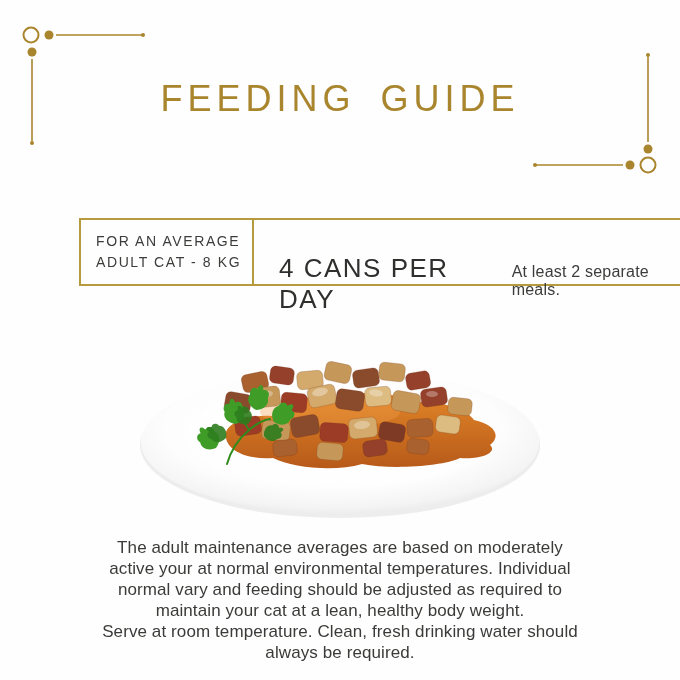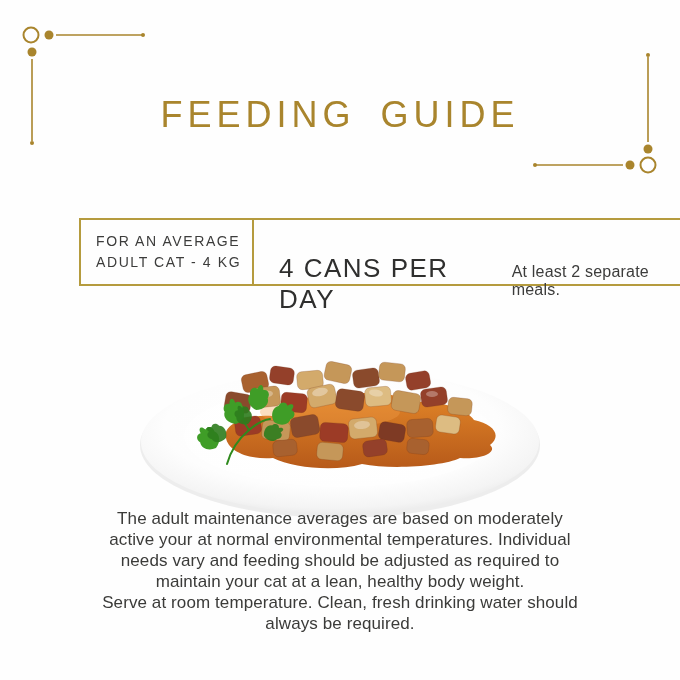--- a/index.html
+++ b/index.html
@@ -19,21 +19,20 @@
   .title {
     position: absolute;
     left: 0; right: 0;
     top: 78px;
     text-align: center;
     font-size: 36px;
     font-weight: 500;
     letter-spacing: 5px;
     word-spacing: 10px;
     color: #a9852d;
-    margin-top: 16px;
   }
   .guide-table {
     position: absolute;
     left: 32px;
     top: 218px;
     width: 613px;
     height: 68px;
     border: 2px solid #b59b3e;
     display: flex;
     align-items: stretch;
@@ -67,21 +66,21 @@
   .ration-note {
     font-size: 16px;
     letter-spacing: 0.2px;
     margin-left: 13px;
     color: #3c3c3b;
   }
   .plate-figure { position: absolute; left: 130px; top: 350px; width: 420px; height: 178px; }
   .notes {
     position: absolute;
     left: 0; right: 0;
-    top: 508px;
+    top: 537px;
     text-align: center;
     font-size: 17px;
     line-height: 21px;
     letter-spacing: 0.1px;
     color: #3b3b39;
   }
 </style>
 </head>
 <body>
 
@@ -118,21 +117,21 @@
       <line x1="128" y1="57" x2="128" y2="142"></line>
       <line x1="16" y1="165" x2="103" y2="165"></line>
     </g>
   </svg>
 
   <div class="title">FEEDING GUIDE</div>
 
   <div class="guide-table">
     <div class="cell-subject">
       <div>FOR AN AVERAGE</div>
-      <div>ADULT CAT - 4 KG</div>
+      <div>ADULT CAT - 8 KG</div>
     </div>
     <div class="cell-ration">
       <span class="ration-amount">4 CANS PER DAY</span>
       <span class="ration-note">At least 2 separate meals.</span>
     </div>
   </div>
 
   <svg class="plate-figure" width="420" height="178" viewBox="0 0 420 178" role="img">
     <defs>
       <radialGradient id="plateG" cx="48%" cy="40%" r="62%">
@@ -271,19 +270,19 @@
     <g fill="#2e7d1e" opacity="0.9">
       <path transform="translate(96 88) rotate(-62) scale(0.85)" d="M0,0 C-8,-2 -12,-9 -9,-14 C-11,-19 -7,-23 -3,-21 C-2,-27 2,-27 3,-21 C7,-23 11,-19 9,-14 C12,-9 8,-2 0,0 Z"></path>
       <path transform="translate(118 74) rotate(-28) scale(0.8)" d="M0,0 C-8,-2 -12,-9 -9,-14 C-11,-19 -7,-23 -3,-21 C-2,-27 2,-27 3,-21 C7,-23 11,-19 9,-14 C12,-9 8,-2 0,0 Z"></path>
       <path transform="translate(134 86) rotate(70) scale(0.8)" d="M0,0 C-8,-2 -12,-9 -9,-14 C-11,-19 -7,-23 -3,-21 C-2,-27 2,-27 3,-21 C7,-23 11,-19 9,-14 C12,-9 8,-2 0,0 Z"></path>
     </g>
   </svg>
 
   <div class="notes">
     <div>The adult maintenance averages are based on moderately</div>
     <div>active your at normal environmental temperatures. Individual</div>
-    <div>needs vary and feeding should be adjusted as required to</div>
+    <div>normal vary and feeding should be adjusted as required to</div>
     <div>maintain your cat at a lean, healthy body weight.</div>
     <div>Serve at room temperature. Clean, fresh drinking water should</div>
     <div>always be required.</div>
   </div>
 
 </div>
 
 </body></html>

